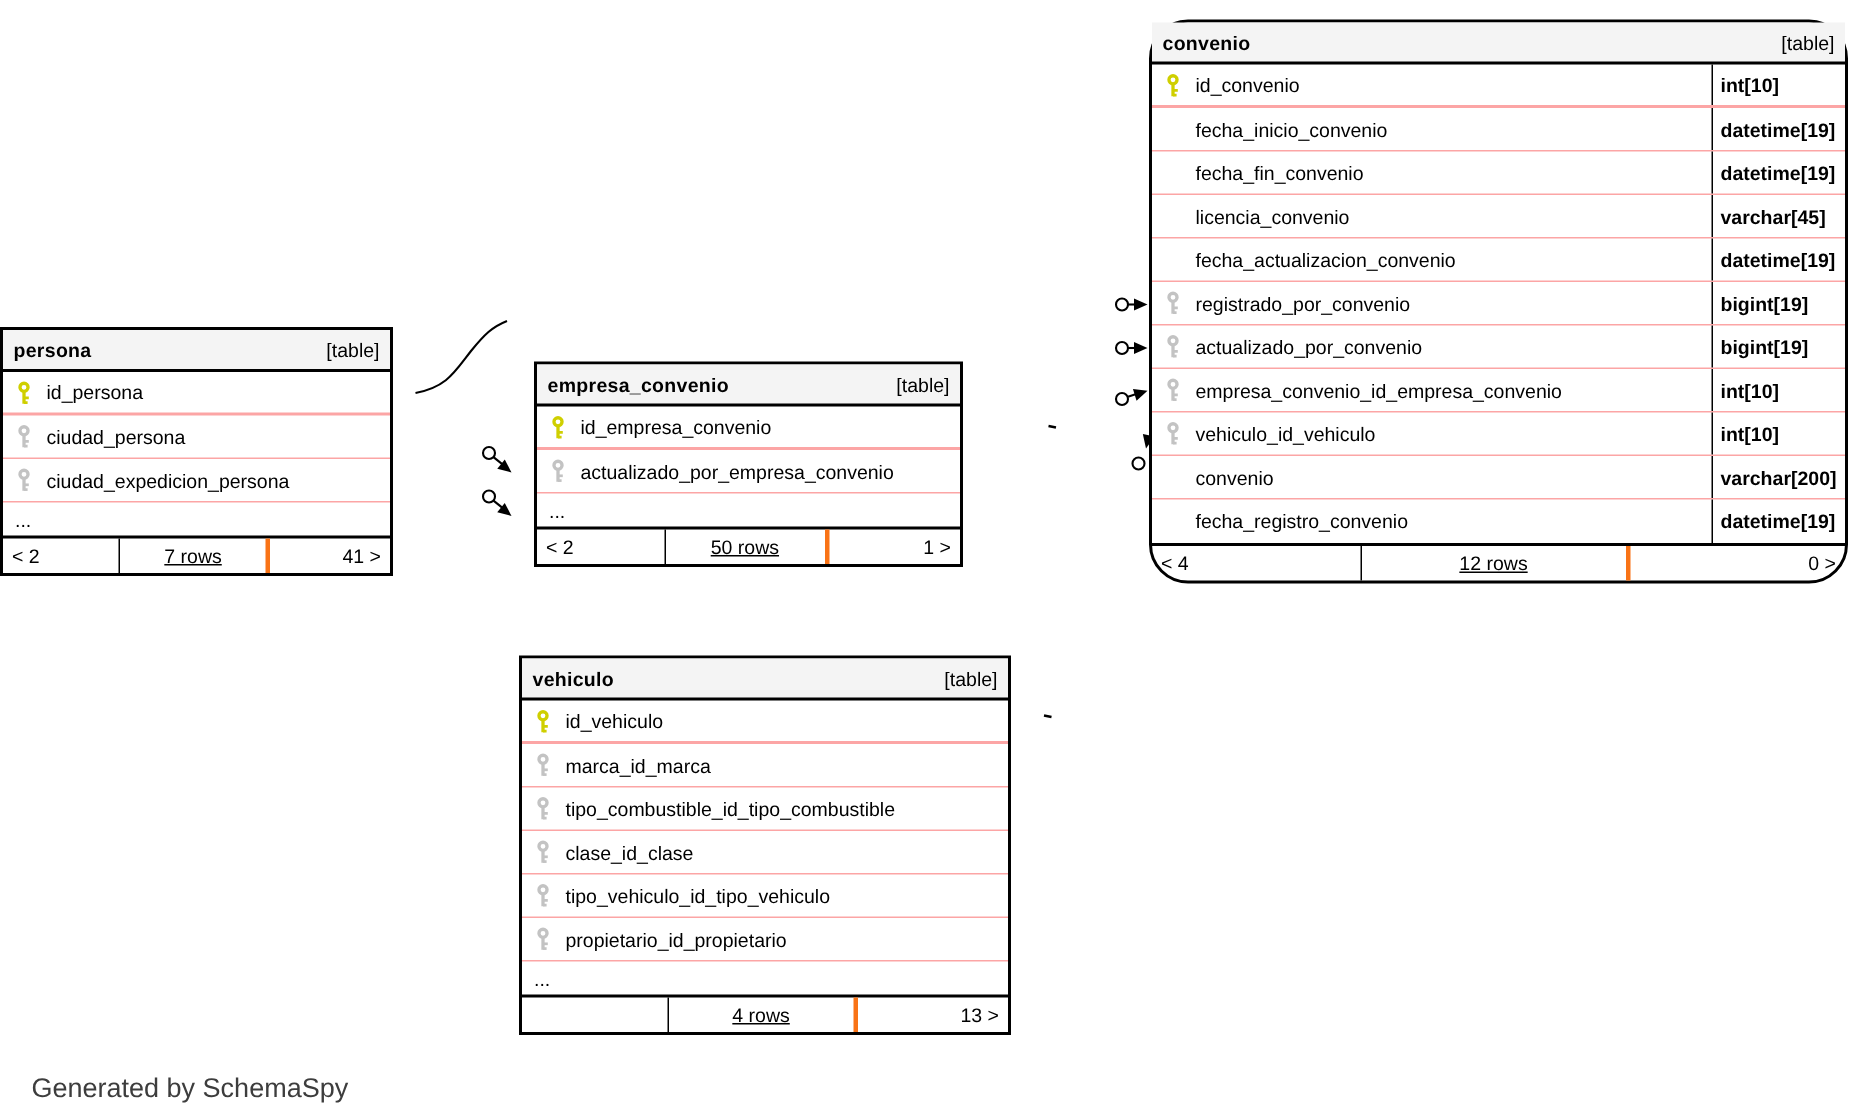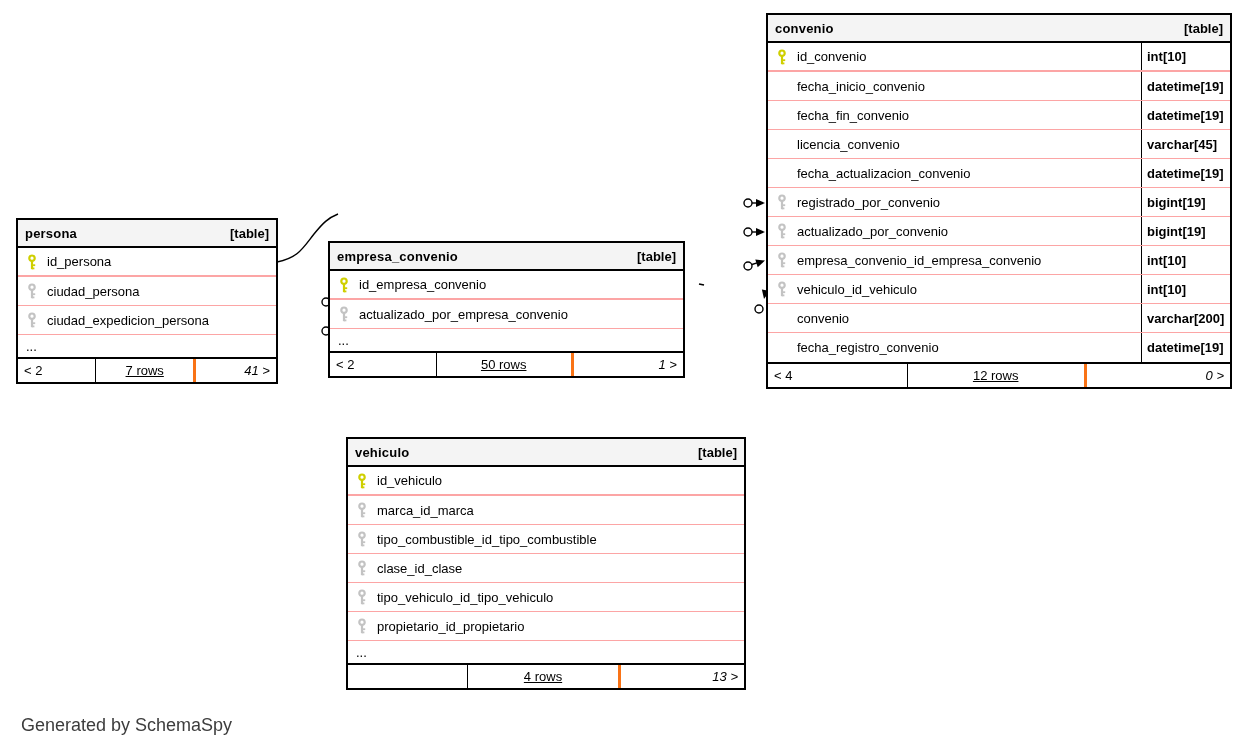--- a/index.html
+++ b/index.html
@@ -1,47 +1,47 @@
 <!DOCTYPE html>
 <html><head>
 <meta charset="utf-8">
 <style>
   html,body{margin:0;padding:0;background:#ffffff;}
   body{width:1249px;height:744px;font-family:"Liberation Sans",sans-serif;color:#000;}
   .canvas{position:relative;width:1249px;height:744px;overflow:hidden;}
   .edges{position:absolute;left:0;top:0;width:1249px;height:744px;pointer-events:none;}
 
   .tbl{position:absolute;background:#fff;border:2px solid #000;box-sizing:border-box;font-size:13px;}
-  #t-persona{left:16px;top:218px;width:262px;text-align:center;}
-  #t-empresa_convenio{left:328px;top:241px;width:357px;}
-  #t-vehiculo{left:346px;top:437px;width:400px;}
-  #t-convenio{left:766px;top:13px;width:466px;}
+  #t-persona{left:0;top:218px;width:262px;text-align:center;}
+  #t-empresa_convenio{left:356px;top:241px;width:286px;}
+  #t-vehiculo{left:346px;top:437px;width:328px;}
+  #t-convenio{left:766px;top:13px;width:466px;border-radius:26px;}
 
   .thead{height:28px;background:#f4f4f4;border-bottom:2px solid #000;display:flex;
          justify-content:space-between;align-items:center;padding:0 7px;box-sizing:border-box;}
   .tname{font-weight:bold;letter-spacing:.2px;}
-  .ttag{font-weight:bold;}
+  .ttag{font-weight:normal;}
 
   .row{height:29px;display:flex;align-items:stretch;border-bottom:1px solid #fca5a5;box-sizing:border-box;}
   .row.pk{border-bottom-width:2px;}
   .row.dots{height:22px;}
   .row.last{border-bottom:none;}
   .cell{display:flex;align-items:center;box-sizing:border-box;}
   .cell.name{flex:1;padding-left:8px;min-width:0;white-space:nowrap;overflow:hidden;}
   .cell.type{width:89px;border-left:1px solid #000;padding-left:5px;font-weight:bold;}
   .keyicon{width:12px;height:16px;margin-right:9px;flex:0 0 12px;}
   .keyicon.pk{color:#cfcf00;}
   .keyicon.fk{color:#c3c3c3;}
   .keyicon.none{visibility:hidden;}
 
   .tfoot{display:flex;border-top:2px solid #000;height:25px;box-sizing:border-box;}
   .fcell{display:flex;align-items:center;box-sizing:border-box;padding:0 6px;}
   .fcell.l{width:30%;}
   .fcell.m{width:39%;justify-content:center;border-left:1px solid #000;border-right:3px solid #f97316;text-decoration:underline;}
-  .fcell.r{width:31%;justify-content:flex-end;font-style:italic;}
+  .fcell.r{width:31%;justify-content:flex-end;}
 
   .gen{position:absolute;left:21px;top:715px;font-size:18px;color:#3d3d3d;}
 </style>
 </head>
 <body>
 
 <div class="canvas">
 
   <svg class="edges" width="1249" height="744" viewBox="0 0 1249 744">
 

